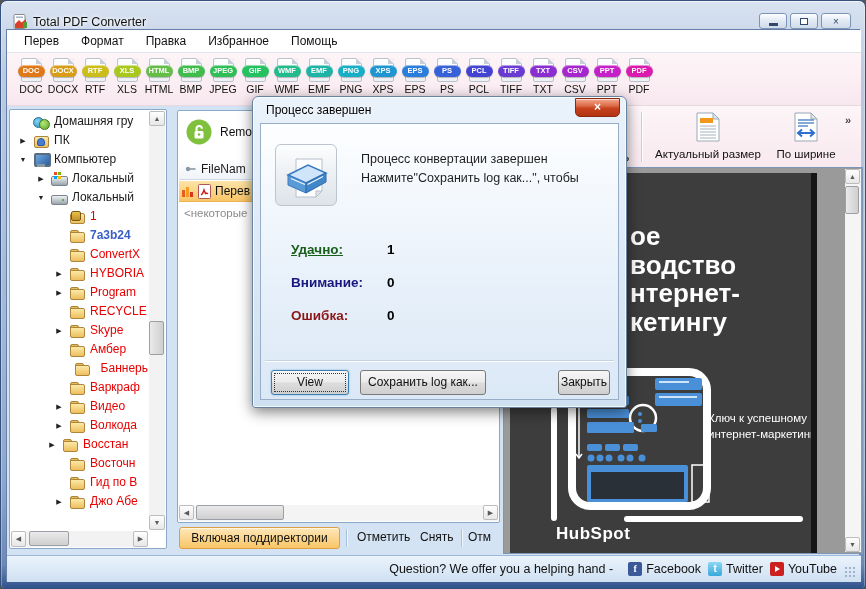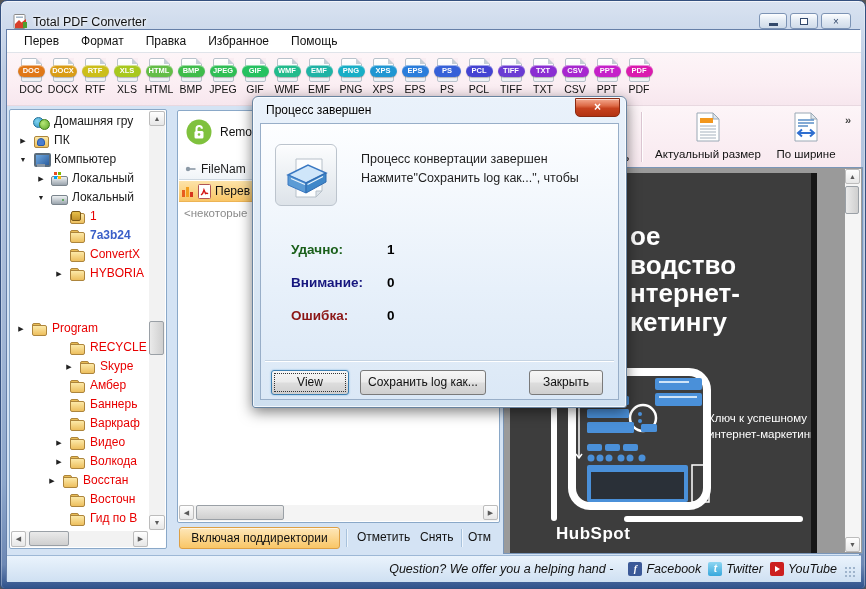--- a/index.html
+++ b/index.html
@@ -89,21 +89,21 @@
   .ptb .tlabel{display:block;font-size:11.5px;color:#111;margin-top:2px;}
   .pt-more{position:absolute;right:10px;top:8px;font-size:11px;font-weight:bold;color:#444;cursor:pointer;}
   .preview-box{position:absolute;left:502px;top:166px;width:360px;height:387px;background:#9a9a9a;border:1px solid #7a96b8;overflow:hidden;}
   .pv-page{position:absolute;left:6px;top:5px;width:307px;bottom:0;background:#3d3d3d;border-right:6px solid #161616;overflow:hidden;}
   .pv-title{position:absolute;left:120px;top:49px;color:#fff;font-weight:bold;font-size:26px;line-height:28.5px;white-space:nowrap;}
   .pv-caption{position:absolute;left:198px;top:237px;color:#fff;font-size:11.5px;line-height:16px;white-space:nowrap;}
   .pv-logo{position:absolute;left:46px;top:351px;color:#fff;font-weight:bold;font-size:17px;letter-spacing:.5px;}
   .wireframe{position:absolute;left:27px;top:195px;}
   .pv-vsb{position:absolute;right:1px;top:1px;width:16px;bottom:1px;background:#f5f5f5;}
   
-  .statusbar{position:absolute;left:6px;top:554px;width:854px;height:27px;background:linear-gradient(#eaf3fc,#cfe0f2);border-top:1px solid #9db8d6;font-style:italic;}
+  .statusbar{position:absolute;left:6px;top:554px;width:854px;height:27px;background:linear-gradient(#eaf3fc,#cfe0f2);border-top:1px solid #9db8d6;}
   .status-inner{position:absolute;right:24px;top:0;height:100%;display:flex;align-items:center;gap:7px;}
   .status-inner .msg{font-size:12.5px;color:#111;margin-right:8px;}
   .slink{display:flex;align-items:center;gap:4px;cursor:pointer;}
   .slink span{font-size:12.5px;color:#111;}
   .si{width:14px;height:14px;border-radius:2px;color:#fff;font-size:10px;font-weight:bold;text-align:center;line-height:14px;}
   .si.fb{background:#3b5998;font-family:"Liberation Serif",serif;}
   .si.tw{background:linear-gradient(#8ed6f2,#38a8dc);}
   .si.yt{background:#cc1f1f;position:relative;}
   .si.yt::after{content:'';position:absolute;left:5px;top:4px;border-left:5px solid #fff;border-top:3px solid transparent;border-bottom:3px solid transparent;}
   .grip{position:absolute;right:5px;bottom:4px;width:12px;height:12px;
@@ -114,21 +114,21 @@
     box-shadow:inset 0 0 0 1px rgba(255,255,255,.7),0 4px 14px rgba(0,0,0,.5);}
   .dlg-title{position:absolute;left:13px;top:6px;font-size:12px;color:#000;text-shadow:0 0 4px #fff;}
   .dlg-close{position:absolute;right:6px;top:1px;width:45px;height:19px;border:1px solid #8a2a12;border-radius:0 0 5px 5px;
     background:linear-gradient(#f4a98f,#dd6a46 40%,#c6421e 55%,#b33312);color:#fff;font-size:12px;font-weight:bold;text-align:center;line-height:17px;
     box-shadow:inset 0 1px 0 rgba(255,255,255,.55);cursor:pointer;}
   .dlg-client{position:absolute;left:7px;right:7px;top:26px;bottom:7px;border:1px solid #98aec8;background:linear-gradient(#fdfeff,#e7f0fa 60%,#dbe8f6);}
   .dlg-iconbox{position:absolute;left:14px;top:20px;width:62px;height:62px;border:1px solid #bcc4cd;border-radius:6px;background:linear-gradient(#fcfdfe,#dde3e9);box-shadow:inset 0 1px 0 #fff;}
   .dlg-msg{position:absolute;left:100px;top:26px;font-size:12.5px;color:#1f1f1f;line-height:19px;}
   .stat-row{position:absolute;left:30px;font-size:13.5px;font-weight:bold;}
   .stat-val{position:absolute;left:126px;font-size:13.5px;font-weight:bold;color:#000;}
-  .stat-ok{color:#1a5f1a;}
+  .stat-ok{color:#1a5f1a;text-decoration:underline;}
   .stat-warn{color:#16167e;}
   .stat-err{color:#8c1616;}
   .dlg-sep{position:absolute;left:4px;right:4px;top:236px;border-top:1px solid #c5d3e2;border-bottom:1px solid #fff;}
   .w7btn{position:absolute;top:246px;height:25px;background:linear-gradient(#f6f6f6,#ebebeb 48%,#dddddd 52%,#cfcfcf);
     border:1px solid #7a7a7a;border-radius:3px;font-size:12px;color:#111;text-align:center;line-height:23px;cursor:pointer;font-family:"Liberation Sans",sans-serif;}
   .w7btn.focused{border-color:#3c7fb1;outline:1px dotted #333;outline-offset:-4px;box-shadow:0 0 2px #7ab2dd;}
 </style>
 </head>
 <body>
 
@@ -378,45 +378,45 @@
     <span class="tico tree-ico ti-folder"></span>
     <span class="tree-label ts-red">ConvertX</span>
   </div>
 
   <div class="tree-row" style="padding-left: 38px;">
     <span class="tree-arrow">▶</span>
     <span class="tico tree-ico ti-folder"></span>
     <span class="tree-label ts-red">HYBORIA</span>
   </div>
 
-  <div class="tree-row" style=" margin-top: 36px;">
+  <div class="tree-row" style="padding-left: 38px;">
     <span class="tree-arrow">▶</span>
     <span class="tico tree-ico ti-folder"></span>
     <span class="tree-label ts-red">Program</span>
   </div>
 
   <div class="tree-row" style="padding-left: 38px;">
     <span class="tree-arrow"></span>
     <span class="tico tree-ico ti-folder"></span>
     <span class="tree-label ts-red">RECYCLE</span>
   </div>
 
-  <div class="tree-row" style="padding-left: 38px; margin-left: 10px;">
+  <div class="tree-row" style="padding-left: 38px;">
     <span class="tree-arrow">▶</span>
     <span class="tico tree-ico ti-folder"></span>
     <span class="tree-label ts-red">Skype</span>
   </div>
 
   <div class="tree-row" style="padding-left: 38px;">
     <span class="tree-arrow"></span>
     <span class="tico tree-ico ti-folder"></span>
     <span class="tree-label ts-red">Амбер</span>
   </div>
 
-  <div class="tree-row" style="padding-left: 38px;">
+  <div class="tree-row" style="padding-left: 38px; justify-content: space-between;">
     <span class="tree-arrow"></span>
     <span class="tico tree-ico ti-folder"></span>
     <span class="tree-label ts-red">Баннерь</span>
   </div>
 
   <div class="tree-row" style="padding-left: 38px;">
     <span class="tree-arrow"></span>
     <span class="tico tree-ico ti-folder"></span>
     <span class="tree-label ts-red">Варкраф</span>
   </div>
@@ -631,17 +631,17 @@
       </div>
       <div class="stat-row stat-ok" style="top:118px">Удачно:</div>
       <div class="stat-val" style="top:118px">1</div>
       <div class="stat-row stat-warn" style="top:151px">Внимание:</div>
       <div class="stat-val" style="top:151px">0</div>
       <div class="stat-row stat-err" style="top:184px">Ошибка:</div>
       <div class="stat-val" style="top:184px">0</div>
       <div class="dlg-sep"></div>
       <div class="w7btn focused" style="left:10px;width:78px">View</div>
       <div class="w7btn" style="left:99px;width:126px">Сохранить log как...</div>
-      <div class="w7btn" style="right:15px;width:74px">Закрыть</div>
+      <div class="w7btn" style="right:8px;width:52px">Закрыть</div>
     </div>
   </div>
 
 </div>
 
 </body></html>

